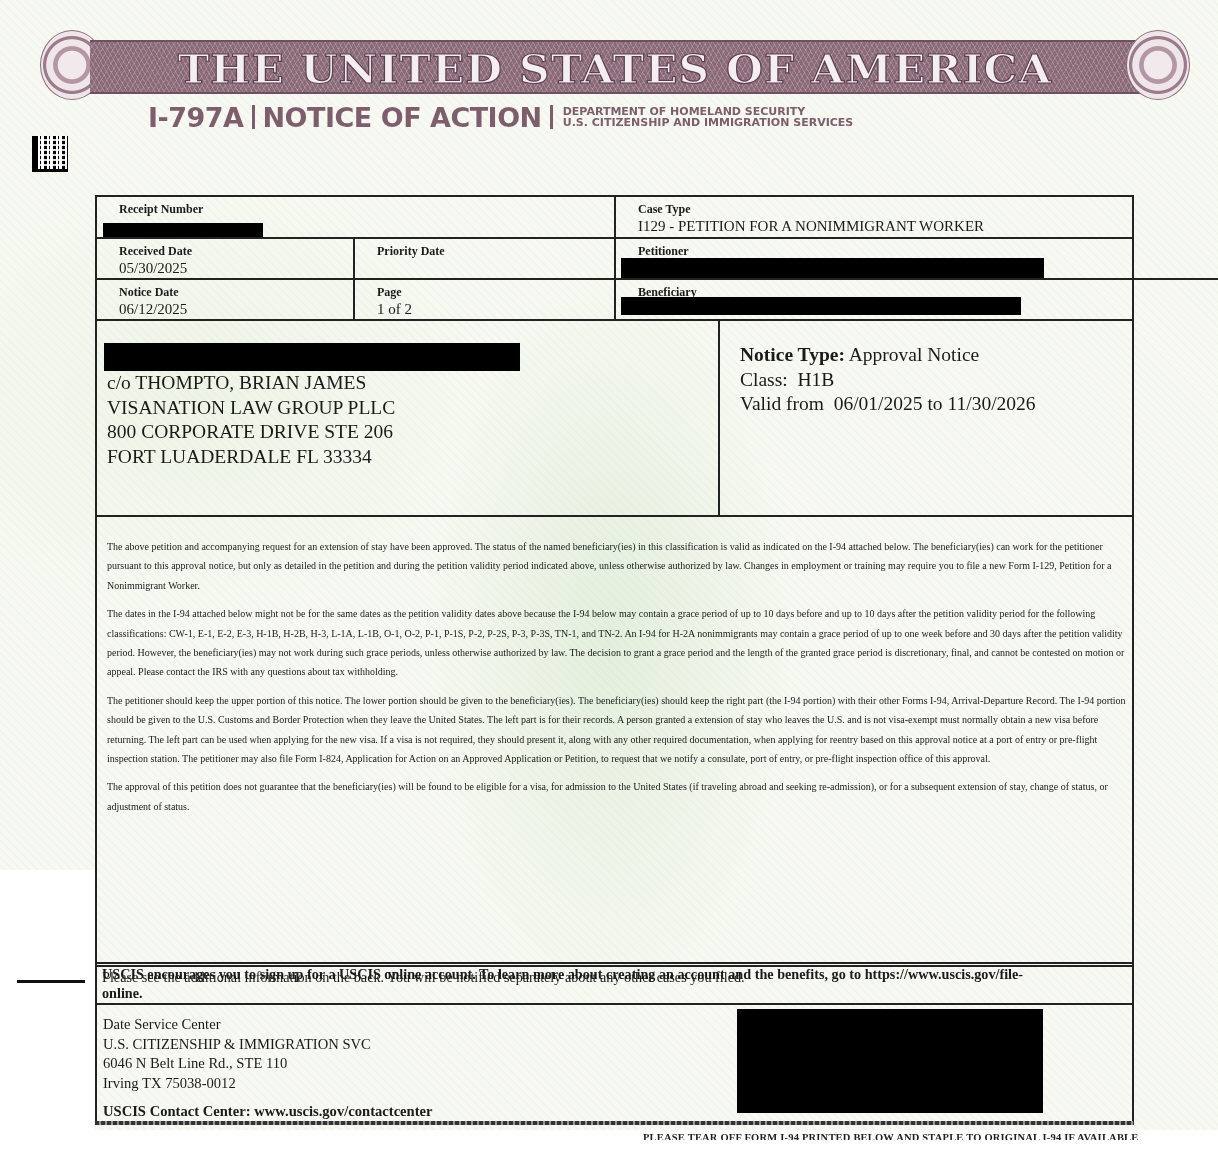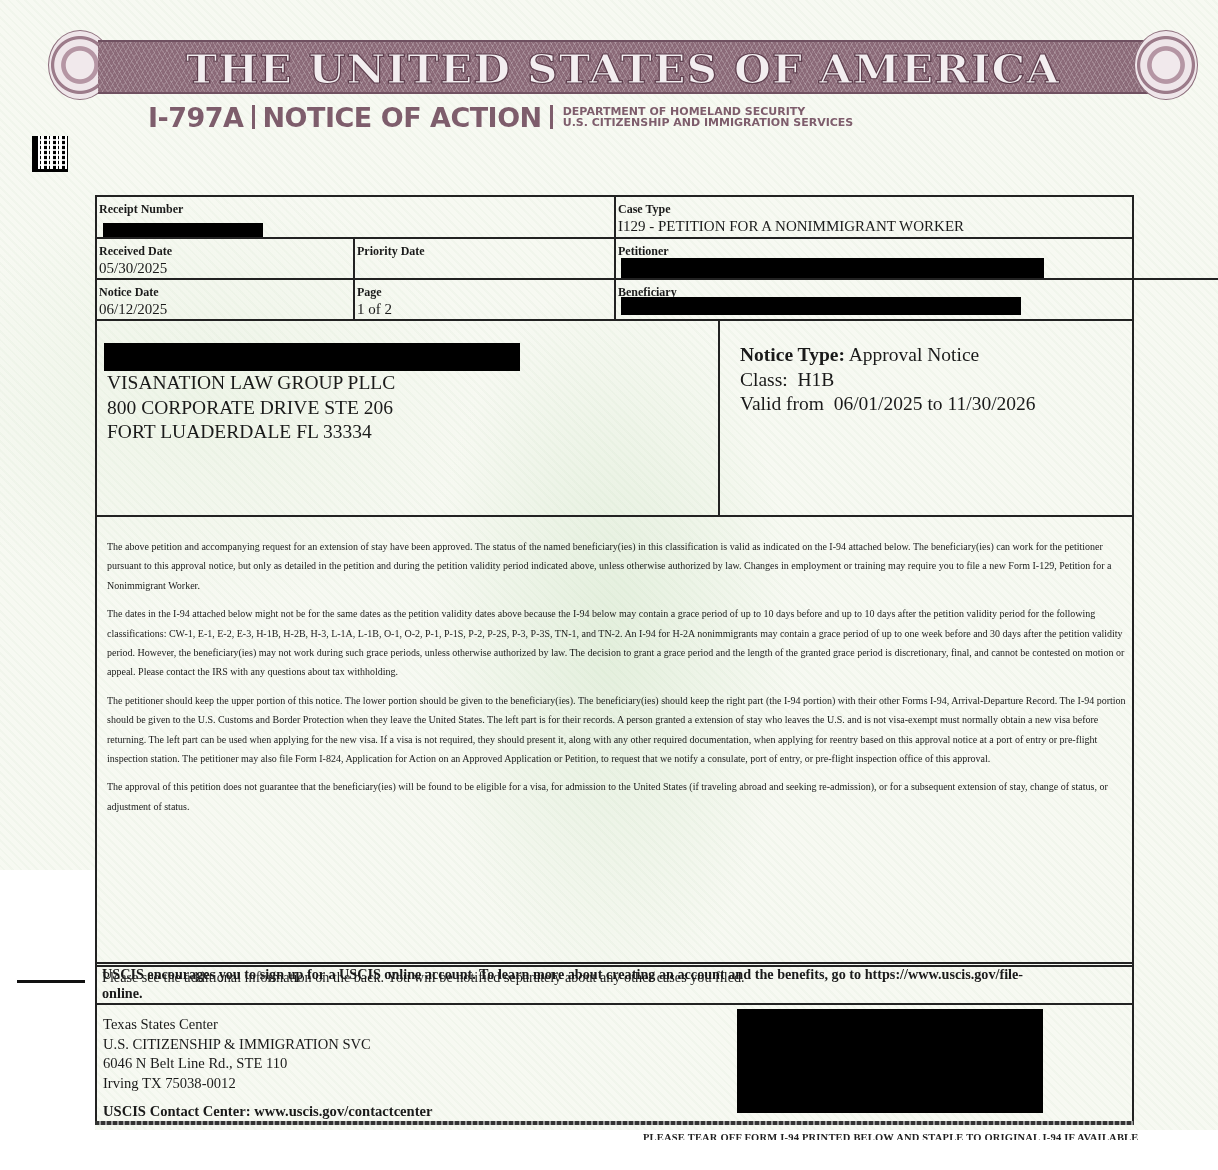--- a/index.html
+++ b/index.html
@@ -15,21 +15,21 @@
       radial-gradient(ellipse 260px 520px at 610px 640px, rgba(190,220,180,0.35), rgba(255,255,255,0) 70%),
       radial-gradient(ellipse 400px 300px at 200px 400px, rgba(210,230,200,0.25), rgba(255,255,255,0) 70%),
       repeating-linear-gradient(45deg, rgba(200,220,195,0.12) 0 2px, rgba(255,255,255,0) 2px 6px),
       #f7f9f2;
   }
   .bottom-white { position: absolute; left: 0; top: 1130px; width: 1218px; height: 40px; background: #ffffff; }
   .left-white { position: absolute; left: 0; top: 870px; width: 95px; height: 260px; background: #ffffff; }
 
   
   .banner {
-    position: absolute; left: 48px; top: 30px; width: 1150px; height: 68px;
+    position: absolute; left: 40px; top: 30px; width: 1150px; height: 68px;
   }
   .banner-band {
     position: absolute; left: 50px; right: 50px; top: 10px; height: 50px;
     background:
       repeating-linear-gradient(60deg, rgba(255,255,255,0.18) 0 1px, rgba(0,0,0,0) 1px 4px),
       repeating-linear-gradient(-60deg, rgba(255,255,255,0.15) 0 1px, rgba(0,0,0,0) 1px 5px),
       #8b6a78;
     border-top: 2px solid #6f5060; border-bottom: 2px solid #6f5060;
   }
   .banner-text {
@@ -72,21 +72,21 @@
   .datamatrix::after {
     content: ""; position: absolute; inset: 3px;
     background: repeating-linear-gradient(0deg, rgba(255,255,255,0.85) 0 2px, rgba(0,0,0,0) 2px 5px);
   }
 
   
   .form {
     position: absolute; left: 95px; top: 195px; width: 1039px; height: 928px;
     border: 2px solid #222; box-sizing: border-box;
   }
-  .cell { position: absolute; border-right: 2px solid #222; border-bottom: 2px solid #222; box-sizing: border-box; padding: 5px 0 0 2px; }
+  .cell { position: absolute; border-right: 2px solid #222; border-bottom: 2px solid #222; box-sizing: border-box; padding: 5px 0 0 22px; }
   .lbl { font-weight: bold; font-size: 12px; display: block; line-height: 14px; }
   .val { font-size: 15px; display: block; line-height: 20px; margin-top: 2px; }
   .redact { background: #000; position: absolute; }
 
   .addr { position: absolute; left: 10px; top: 20px; font-size: 19.5px; line-height: 24.5px; }
   .addr div { white-space: nowrap; }
   .notice-info { position: absolute; left: 20px; top: 22px; font-size: 19.5px; line-height: 24.5px; }
   .notice-info b { font-weight: bold; }
 
   .body-text { position: absolute; left: 10px; top: 340px; width: 1022px; font-size: 10px; line-height: 19.4px; }
@@ -169,20 +169,21 @@
     <span class="val" style="margin-top:0">1 of 2</span>
   </div>
   <div class="cell" style="left:519px;top:83px;width:518px;height:41px;border-right:none;">
     <span class="lbl">Beneficiary</span>
     <div class="redact" style="left:5px;top:17px;width:400px;height:18px;"></div>
   </div>
 
   <div class="cell" style="left:0;top:124px;width:623px;height:196px;padding:0;">
     <div class="redact" style="left:7px;top:22px;width:416px;height:28px;"></div>
     <div class="addr" style="top:50px;">
+      <div>c/o THOMPTO, BRIAN JAMES</div>
       <div>VISANATION LAW GROUP PLLC</div>
       <div>800 CORPORATE DRIVE STE 206</div>
       <div>FORT LUADERDALE  FL  33334</div>
     </div>
   </div>
   <div class="cell" style="left:623px;top:124px;width:414px;height:196px;border-right:none;padding:6px;">
     <div class="notice-info">
       <div><b>Notice Type:</b><span> Approval Notice</span></div>
       <div><span>Class:</span><span style="white-space:pre">  H1B</span></div>
       <div><span>Valid from</span><span style="white-space:pre">  06/01/2025 to 11/30/2026</span></div>
@@ -198,21 +199,21 @@
 
   <div class="strip" style="top:768px;height:38px;">
     <span>Please see the additional information on the back. You will be notified separately about any other cases you filed.</span>
   </div>
   <div class="strip bold" style="top:765px;height:42px;padding-right:76px;">
     <span>USCIS encourages you to sign up for a USCIS online account. To learn more about creating an account and the benefits, go to https://www.uscis.gov/file-online.</span>
   </div>
   <div class="strip" style="top:806px;height:2px;padding:0;"></div>
 
   <div class="svc">
-    <div>Texas States Center</div>
+    <div>Date Service Center</div>
     <div>U.S. CITIZENSHIP &amp; IMMIGRATION SVC</div>
     <div>6046 N Belt Line Rd., STE 110</div>
     <div>Irving TX 75038-0012</div>
   </div>
   <div class="contact">USCIS Contact Center: www.uscis.gov/contactcenter</div>
 
   <div class="redact" style="left:640px;top:812px;width:306px;height:104px;"></div>
 </div>
 
 <div class="tear-line"></div>

